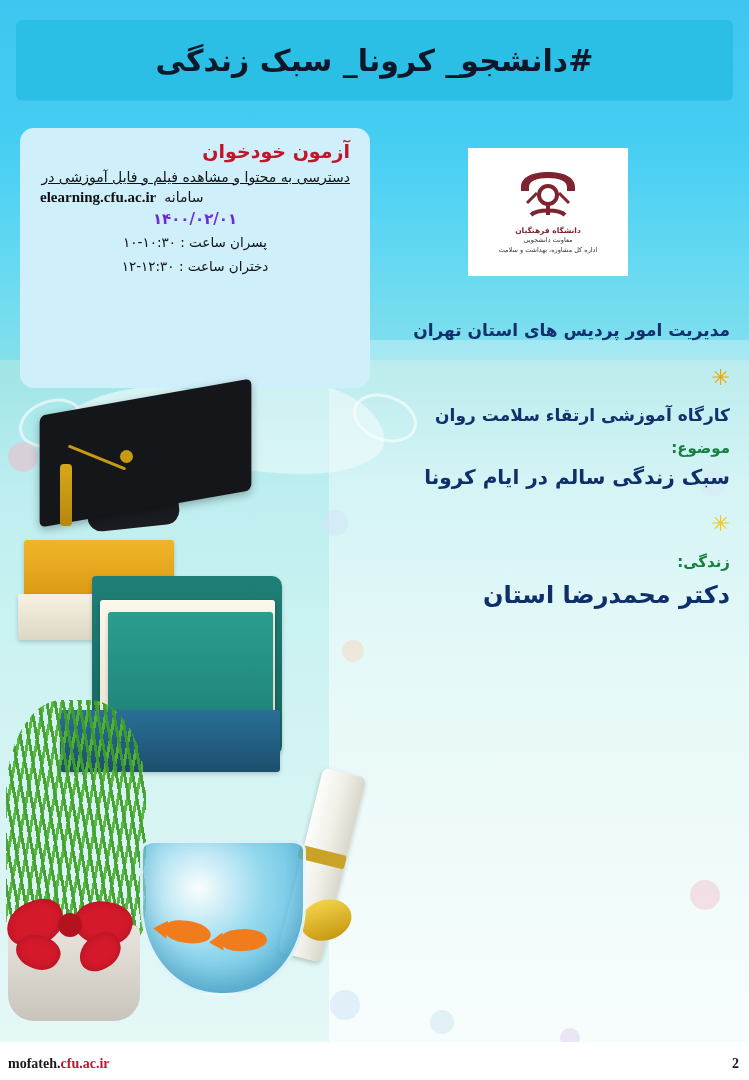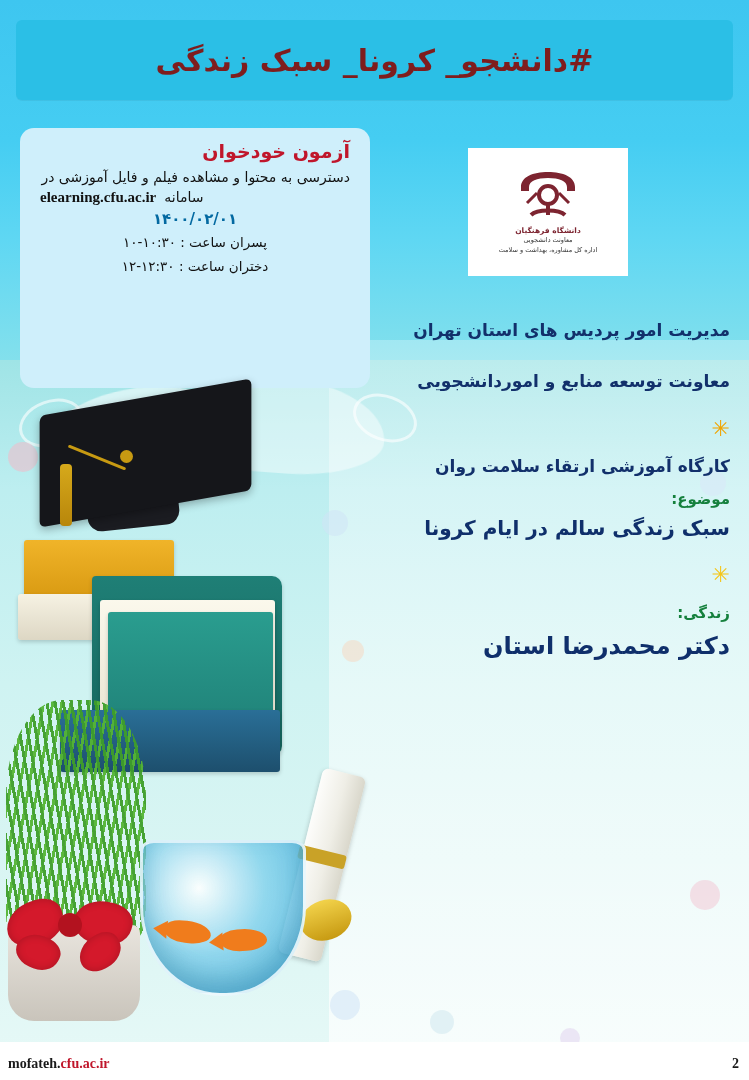--- a/index.html
+++ b/index.html
@@ -77,21 +77,21 @@
     width: 717px;
     height: 80px;
     background: #2bbfe6;
     border-radius: 6px;
     display: flex;
     align-items: center;
     justify-content: center;
     box-shadow: 0 1px 0 rgba(0,0,0,0.05);
   }
   .header-title {
-    color: #7f1d1d;
+    color: #0f172a;
     font-size: 30px;
     font-weight: bold;
     letter-spacing: 0.5px;
     direction: rtl;
     text-align: left;
     font-family: "DejaVu Sans", "Liberation Sans", sans-serif;
   }
 
   
   .info-card {
@@ -118,20 +118,21 @@
     font-size: 19px;
     font-weight: bold;
     color: #c0162b;
     margin: 2px 2px 4px 2px;
   }
   .info-line-3 {
     font-size: 14px;
     color: #111;
     margin: 2px 2px 0 2px;
     line-height: 1.6;
+    text-decoration: underline;
   }
   .info-url-row {
     font-size: 14px;
     color: #111;
     margin: 1px 2px 4px 2px;
     display: flex;
     flex-direction: row-reverse;
     justify-content: flex-start;
     gap: 8px;
     align-items: baseline;
@@ -145,21 +146,21 @@
   }
   .info-line-4 {
     font-size: 16px;
     font-weight: bold;
     color: #111;
     margin: 8px 2px 2px 2px;
   }
   .info-date {
     font-size: 15px;
     font-weight: bold;
-    color: #0369a1;
+    color: #6d28d9;
     margin: 2px 2px 4px 2px;
     text-align: center;
   }
   .info-slot {
     font-size: 13.5px;
     color: #111;
     margin: 2px 2px 0 2px;
     text-align: center;
     line-height: 1.6;
   }
@@ -438,21 +439,20 @@
     </svg>
     <div class="logo-caption">
       <div>دانشگاه فرهنگیان</div>
       <div class="sub">معاونت دانشجویی</div>
       <div class="sub">اداره کل مشاوره، بهداشت و سلامت</div>
     </div>
   </div>
 
   <div class="right-col">
     <div class="rc-org">مدیریت امور پردیس های استان تهران</div>
-    <div class="rc-org second">معاونت توسعه منابع و اموردانشجویی</div>
     <div class="flower">✳</div>
     <div class="rc-workshop">کارگاه آموزشی ارتقاء سلامت روان</div>
     <div class="rc-label">موضوع:</div>
     <div class="rc-subject">سبک زندگی سالم در ایام کرونا</div>
     <div class="flower small">✳</div>
     <div class="rc-label">زندگی:</div>
     <div class="rc-teacher">دکتر محمدرضا استان</div>
   </div>
 
   <div class="illus">

